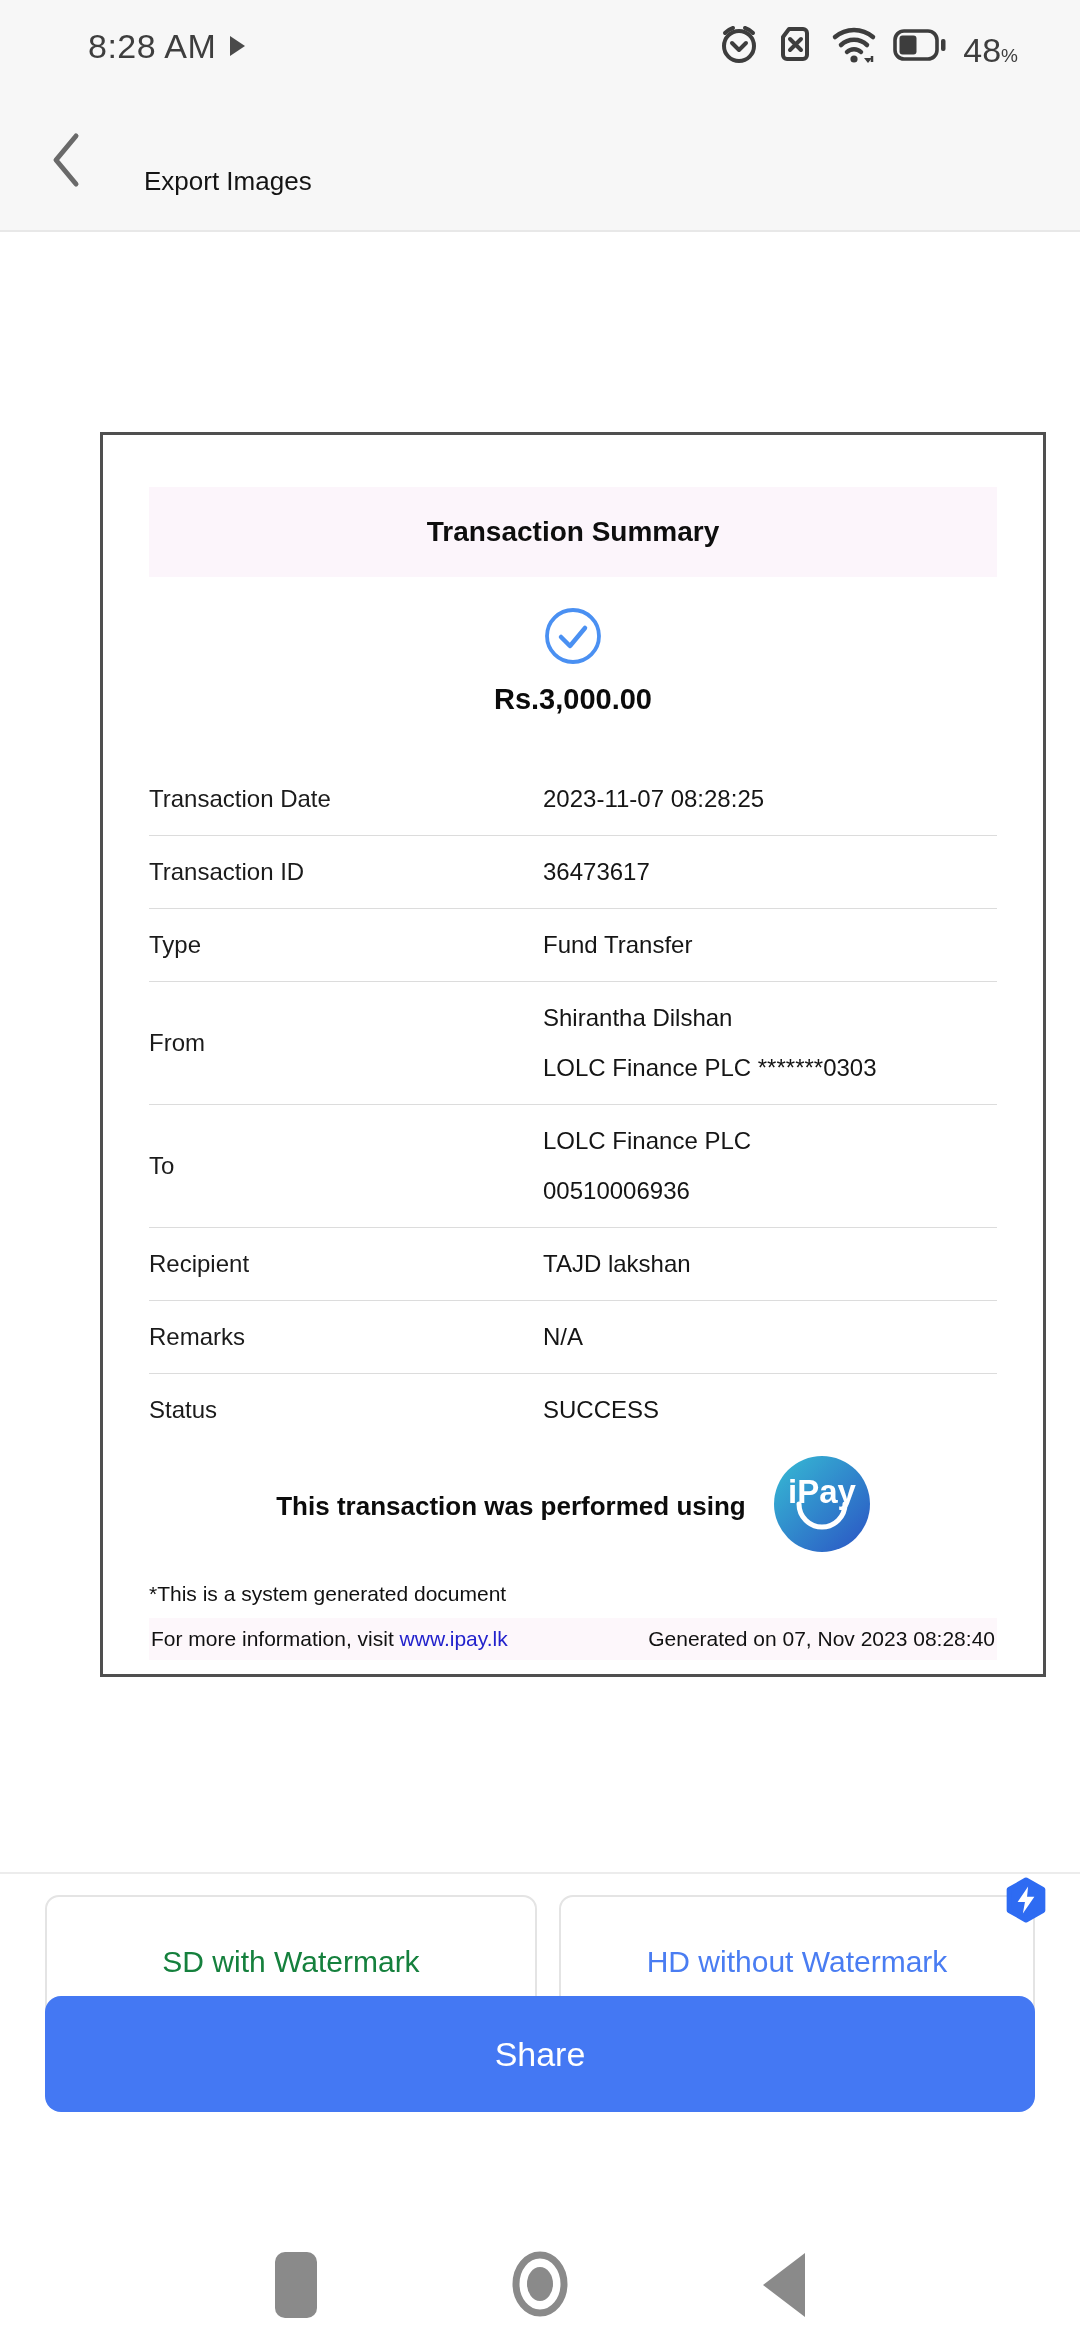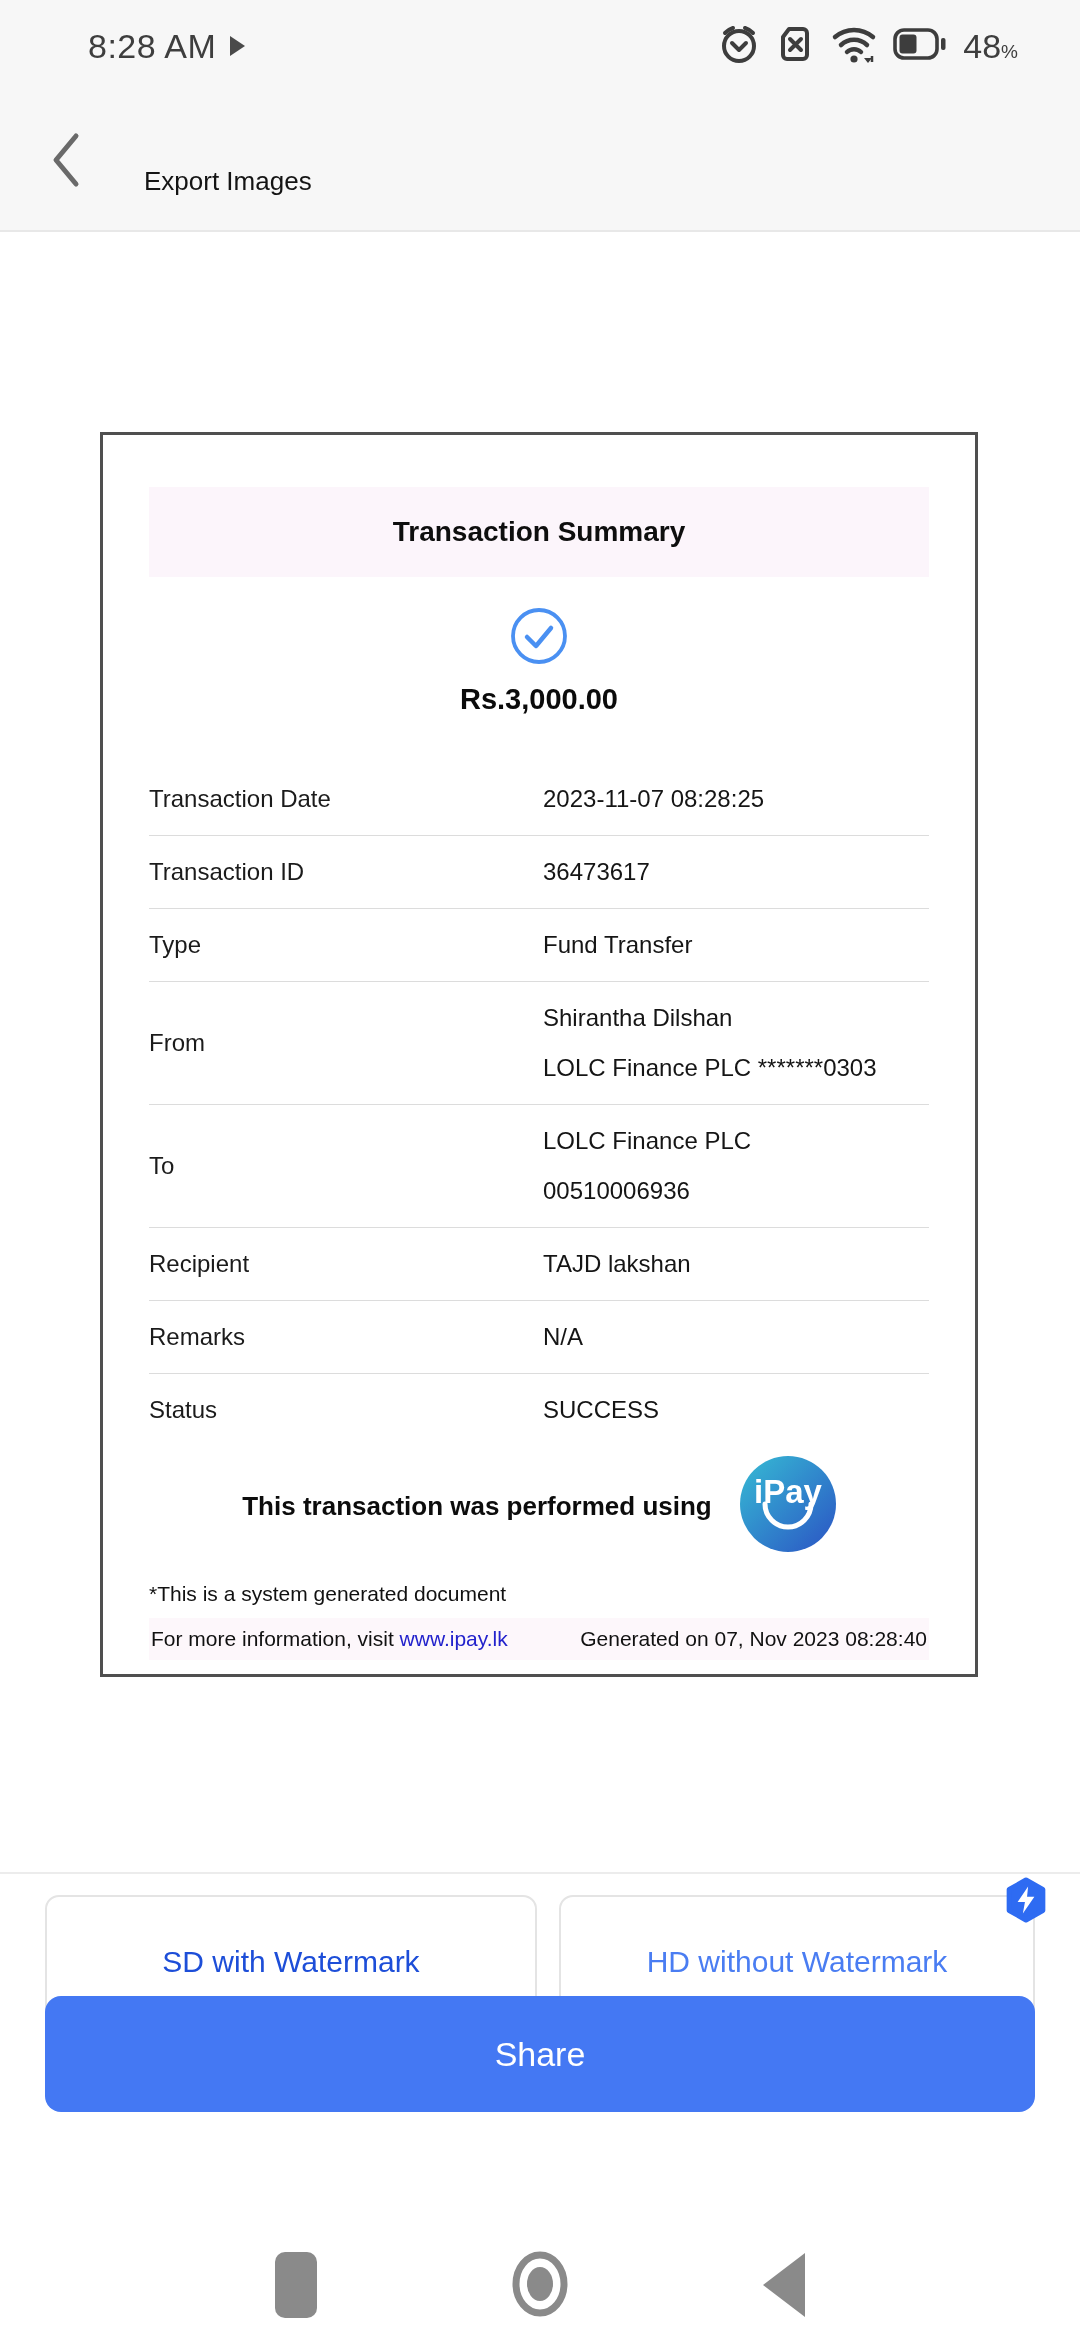--- a/index.html
+++ b/index.html
@@ -9,34 +9,34 @@
     -webkit-font-smoothing:antialiased;
   }
   
   .statusbar{
     position:absolute;top:0;left:0;right:0;height:92px;background:#f7f7f7;
     display:flex;align-items:center;justify-content:space-between;
     padding:0 62px 0 88px;box-sizing:border-box;color:#3e3e3e;
   }
   .sb-time{font-size:34px;font-weight:500;display:flex;align-items:center;gap:14px;letter-spacing:.5px;}
   .sb-play{width:0;height:0;border-left:15px solid #4a4a4a;border-top:10px solid transparent;border-bottom:10px solid transparent;}
-  .sb-right{display:flex;align-items:center;gap:13px;}
+  .sb-right{display:flex;align-items:flex-end;gap:13px;}
   .sb-pct{font-size:34px;color:#3e3e3e;margin-left:2px;}
   .sb-pct small{font-size:19px;}
   
   .appbar{
     position:absolute;top:92px;left:0;right:0;height:140px;background:#f7f7f7;
     border-bottom:2px solid #e8e8e8;display:flex;align-items:center;
     padding-left:44px;box-sizing:border-box;gap:56px;
   }
   .appbar-title{font-size:26px;color:#141414;font-weight:400;margin-top:40px;}
   .back-btn{background:none;border:none;padding:0;display:flex;align-items:center;cursor:pointer;}
   
   .card{
-    position:absolute;left:100px;top:432px;width:878px;height:1245px;
+    position:absolute;left:100px;top:432px;width:946px;height:1245px;
     box-sizing:border-box;border:3px solid #4f4f4f;background:#fff;overflow:hidden;
   }
   .strip{margin:52px 46px 0;height:90px;background:#fcf5fb;display:flex;align-items:center;justify-content:center;}
   .strip span{font-size:28px;font-weight:700;color:#0e0e0e;}
   .check-wrap{margin-top:30px;display:flex;justify-content:center;}
   .amount{margin-top:12px;text-align:center;font-size:29px;font-weight:700;color:#0b0b0b;line-height:36px;}
   .rtable{margin:46px 46px 0;}
   .row{display:flex;align-items:center;border-bottom:1.5px solid #dcdcdc;padding:21px 0;}
   .row.last{border-bottom:none;}
   .row-label{width:394px;flex:none;font-size:24px;color:#1b1b1b;}
@@ -51,21 +51,21 @@
   }
   .rlink{color:#2222cc;text-decoration:none;}
   
   .sheet-divider{position:absolute;top:1872px;left:0;right:0;height:2px;background:#ececec;}
   .opts{position:absolute;top:1895px;left:45px;right:45px;display:flex;gap:22px;}
   .opt{
     flex:1;height:133px;background:#fff;border:2px solid #e4e4e4;border-radius:14px;
     display:flex;align-items:center;justify-content:center;font-size:30px;
     font-family:"Liberation Sans",sans-serif;cursor:pointer;box-sizing:border-box;
   }
-  .opt-sd{color:#1d4ed8;}
+  .opt-sd{color:#15803d;}
   .opt-hd-wrap{flex:1;position:relative;display:flex;}
   .opt-hd{color:#4a7df2;width:100%;}
   .badge{position:absolute;top:-18px;right:-12px;line-height:0;}
   .share-btn{
     position:absolute;top:1996px;left:45px;right:45px;height:116px;
     background:#4478f3;border:none;border-radius:16px;color:#fff;font-size:34px;
     display:flex;align-items:center;justify-content:center;cursor:pointer;
     font-family:"Liberation Sans",sans-serif;
   }
   

